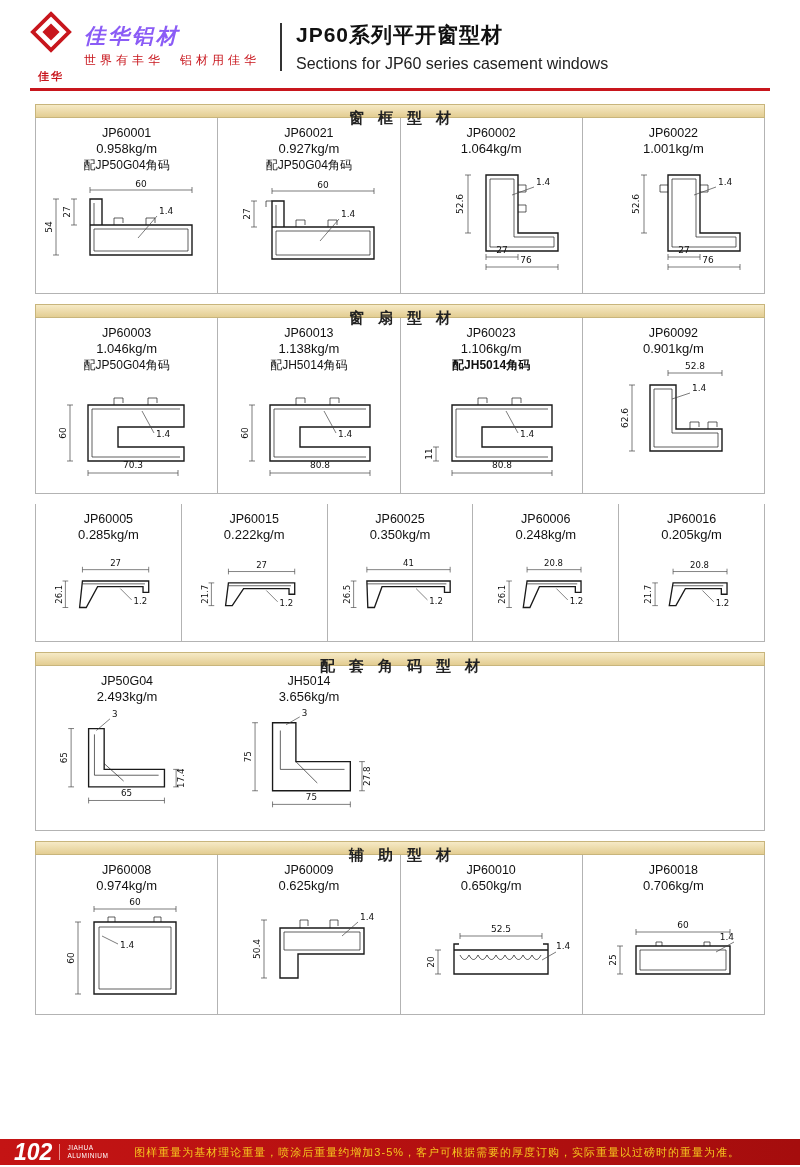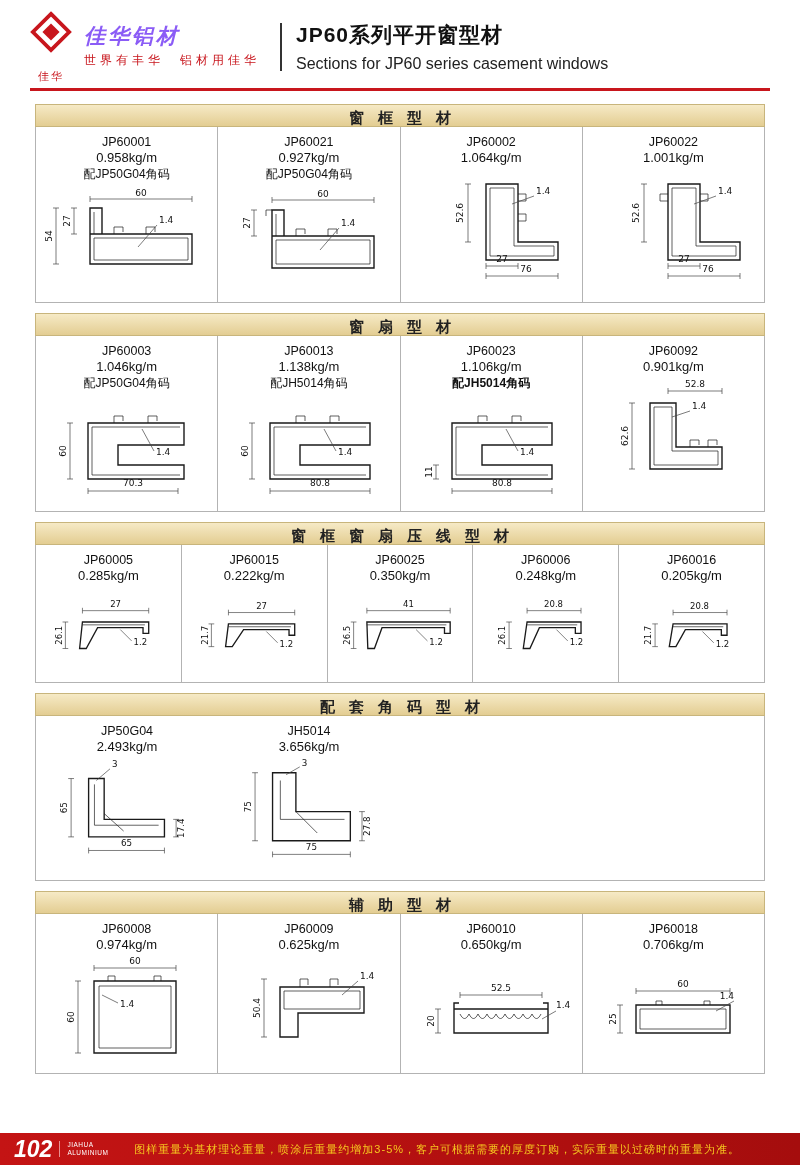--- a/index.html
+++ b/index.html
@@ -3,52 +3,52 @@
 <meta charset="utf-8">
 <style>
   *{margin:0;padding:0;box-sizing:border-box;}
   html,body{background:#fff;}
   body{width:800px;height:1167px;font-family:"Liberation Sans","DejaVu Sans",sans-serif;color:#111;}
   .page{position:relative;width:800px;height:1167px;overflow:hidden;background:#fff;}
 
   
   .header{position:absolute;top:12px;left:30px;right:30px;height:70px;display:flex;align-items:center;}
   .logo{display:flex;flex-direction:column;align-items:center;margin-right:12px;}
-  .logo-caption{color:#c8161d;font-weight:normal;font-size:11px;letter-spacing:2px;margin-top:16px;}
+  .logo-caption{color:#c8161d;font-weight:bold;font-size:11px;letter-spacing:2px;margin-top:16px;}
   .brand-block{margin-right:6px;}
   .brand{color:#8b5cf6;font-size:21px;font-weight:bold;letter-spacing:3px;line-height:1.05;font-style:italic;}
   .tagline{color:#c8161d;font-size:12px;letter-spacing:4px;margin-top:5px;}
   .hdr-divider{width:2px;background:#333;height:48px;margin:0 14px;}
   .title{font-size:21px;font-weight:bold;color:#111;letter-spacing:1px;}
   .subtitle{font-size:16px;color:#222;margin-top:6px;}
   .red-rule{position:absolute;top:88px;left:30px;right:30px;height:3px;background:#c8161d;}
 
   
   .content{position:absolute;top:104px;left:35px;right:35px;}
   .section{margin-bottom:10px;}
-  .sec-bar{height:23px;line-height:25px;text-align:center;font-size:15px;font-weight:bold;color:#222;
+  .sec-bar{height:14px;line-height:25px;text-align:center;font-size:15px;font-weight:bold;color:#222;
            letter-spacing:14px;padding-left:14px;background:linear-gradient(180deg,#f6eac6,#e3cd92);
            border:1px solid #c8b57c;}
   .row{display:flex;border:1px solid #b3b3b3;border-top:none;background:#fff;}
   .cell{flex:1;border-left:1px solid #b3b3b3;padding:7px 2px 6px;display:flex;flex-direction:column;align-items:center;min-width:0;}
   .cell:first-child{border-left:none;}
   .cell.blank{border-left:none;}
   .row.noborders .cell{border-left:none;}
   .code{font-size:12.5px;line-height:16px;}
   .weight{font-size:13px;line-height:16px;}
   .note{font-size:12px;line-height:16px;}
   .note.strong{font-weight:bold;}
   svg.draw{margin-top:2px;display:block;}
   .po{fill:none;stroke:#1a1a1a;stroke-width:1.4;}
   .pi{fill:none;stroke:#1a1a1a;stroke-width:0.7;}
   .dl{fill:none;stroke:#444;stroke-width:0.7;}
   .dt{font-size:9px;fill:#111;font-family:"DejaVu Sans",sans-serif;}
 
   
-  .footer{position:absolute;left:0;right:0;bottom:2px;height:32px;background:linear-gradient(90deg,#c41414,#a50d0d);
+  .footer{position:absolute;left:0;right:0;bottom:2px;height:26px;background:linear-gradient(90deg,#c41414,#a50d0d);
           display:flex;align-items:center;}
   .page-num{color:#fff;font-size:23px;font-weight:bold;font-style:italic;margin-left:14px;line-height:1;}
   .footer-brand{color:#fff;font-size:6.5px;line-height:8px;margin-left:7px;letter-spacing:0.5px;
                 border-left:1px solid #e89090;padding-left:7px;text-transform:uppercase;}
   .footer-note{flex:1;text-align:left;color:#f6c71f;font-size:11px;letter-spacing:1px;padding:0 16px 0 26px;}
 </style>
 </head>
 <body>
 
 <div class="page">
@@ -222,21 +222,20 @@
             <text class="dt" transform="rotate(-90 40 59)" x="40" y="59" text-anchor="middle">62.6</text>
             <path class="dl" d="M84 40 L102 34"></path>
             <text class="dt" x="104" y="32">1.4</text>
           </svg>
         </div>
 
       </div>
     </div>
 
     <div class="section">
-      <div class="sec-bar">窗框窗扇压线型材</div>
       <div class="row">
 
         <div class="cell">
           <div class="code">JP60005</div>
           <div class="weight">0.285kg/m</div>
           <svg class="draw" width="142" height="90" viewBox="0 0 150 95">
             <path class="po" d="M48 38 H118 V50 H112 V44 H64 L52 66 H45 Z"></path>
             <path class="pi" d="M48 41 H114"></path>
             <path class="dl" d="M48 26 H118 M48 23 V29 M118 23 V29"></path>
             <text class="dt" x="83" y="22" text-anchor="middle">27</text>

